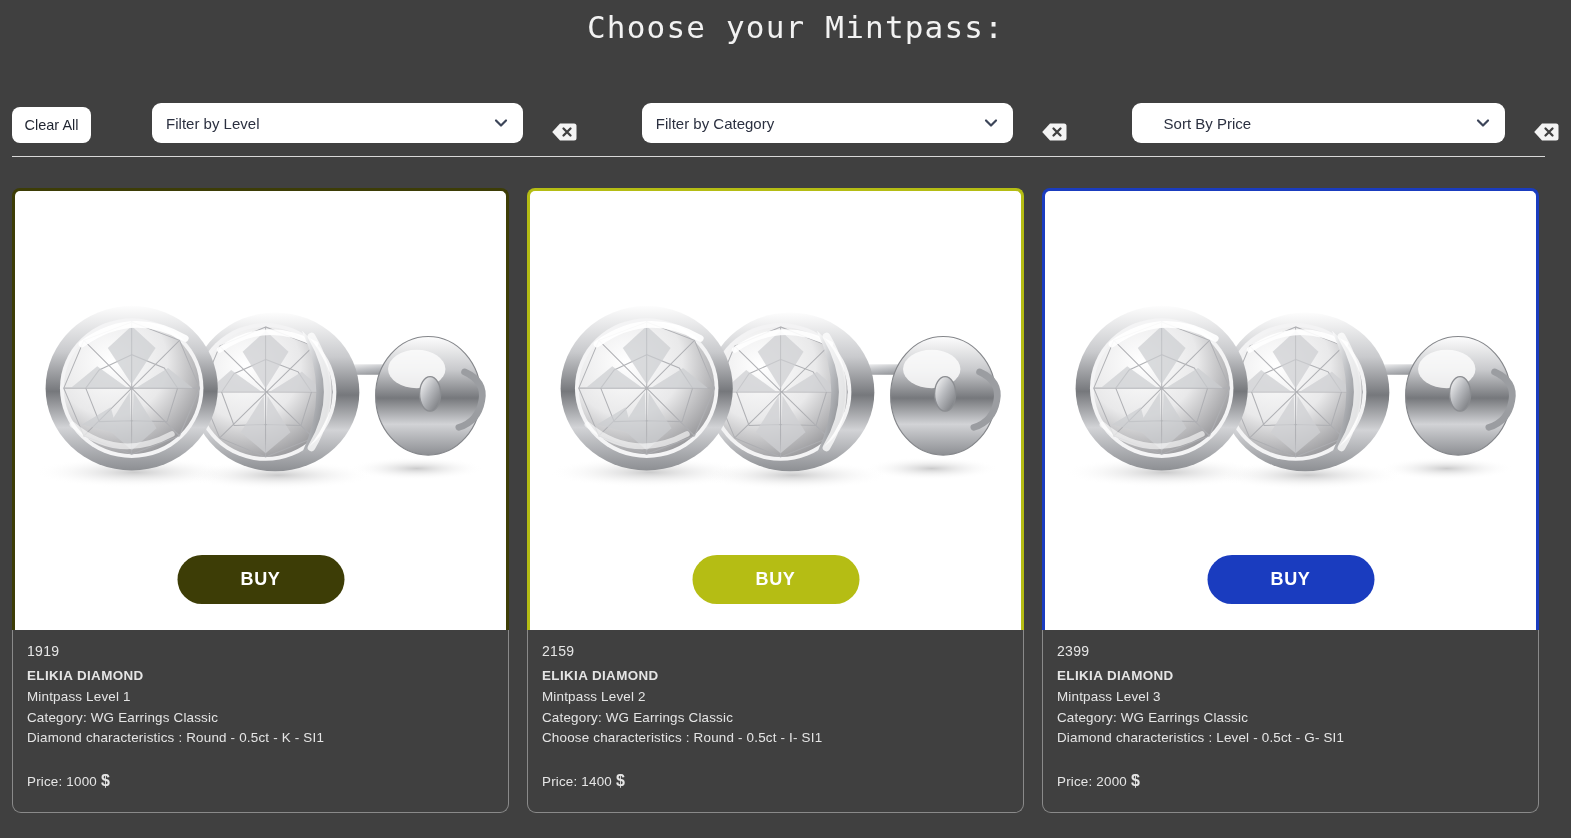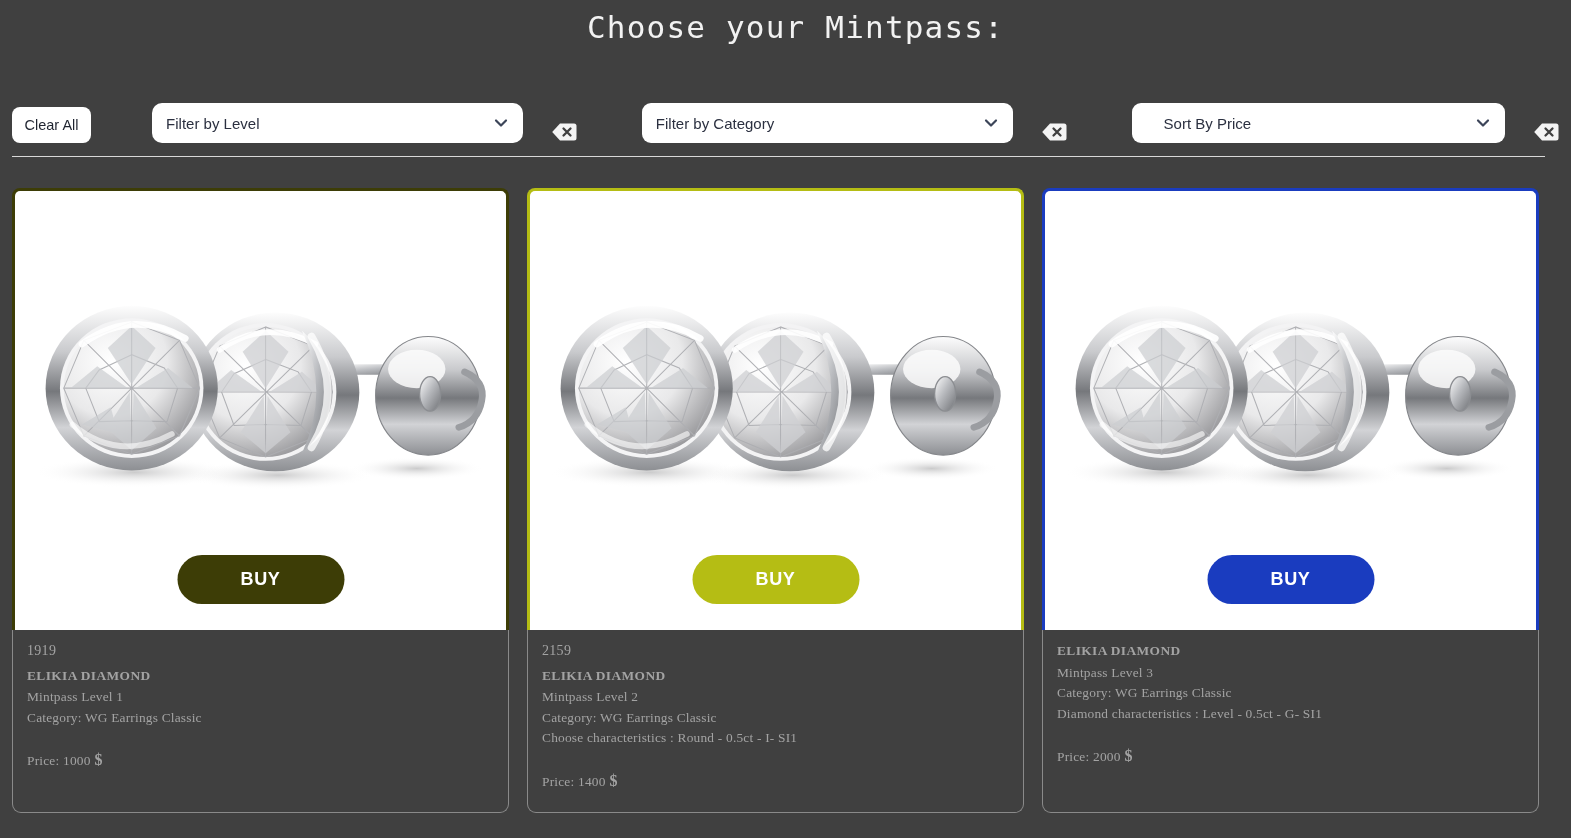--- a/index.html
+++ b/index.html
@@ -52,21 +52,21 @@
   .select-wrap {
     position: relative;
     height: 40px;
     background: #ffffff;
     border-radius: 9px;
     display: flex;
     align-items: center;
     padding: 0 14px;
     cursor: pointer;
   }
-  .select-wrap.level    { width: 431px; margin-left: 43px; border-radius: 10px; }
+  .select-wrap.level    { width: 431px; margin-left: 43px; }
   .select-wrap.category { width: 431px; margin-left: 47px; }
   .select-wrap.price    { width: 431px; margin-left: 47px; padding-left: 32px; }
   .select-label {
     color: #2b3040;
     font-size: 15px;
     flex: 1;
     font-family: "Liberation Sans", sans-serif;
     white-space: nowrap;
     overflow: hidden;
   }
@@ -141,22 +141,22 @@
     cursor: pointer;
     font-family: "Liberation Sans", sans-serif;
   }
 
   .card-details {
     background: #404040;
     border: 1px solid #8a8a8a;
     border-top: none;
     border-radius: 0 0 9px 9px;
     padding: 11px 14px 16px 14px;
-    color: #a3a3a3;
-    font-family: Liberation Serif, serif;
+    color: #e5e5e5;
+    font-family: Liberation Sans, sans-serif;
     font-size: 13.4px;
     line-height: 20.5px;
     min-height: 183px;
   }
   .card-details .token-id {
     font-size: 14px;
     margin-bottom: 4px;
     letter-spacing: 0.3px;
   }
   .card-details .brand {
@@ -322,20 +322,21 @@
           <path d="M60 150 q48 40 104 10" fill="none" stroke="#ffffff" stroke-width="6" opacity=".6" stroke-linecap="round"></path>
         </g>
       </svg>
       <button class="buy-btn" style="background: rgb(61, 61, 6);">BUY</button>
     </div>
     <div class="card-details">
       <div class="token-id">1919</div>
       <div class="brand">ELIKIA DIAMOND</div>
       <div class="line">Mintpass Level 1</div>
       <div class="line">Category: WG Earrings Classic</div>
+      <div class="line">Diamond characteristics : Round - 0.5ct - K - SI1</div>
       <div class="price-line">
         <span>Price: 1000</span><span class="currency">$</span>
       </div>
     </div>
   </div>
 
   <div class="card">
     <div class="card-image" style="border-color: rgb(181, 189, 20);">
       <svg class="earrings" viewBox="0 0 497 230" preserveAspectRatio="xMidYMid meet">
         <defs>
@@ -501,20 +502,21 @@
               <path d="M148 154 L122 177 L124 116 Z"></path>
             <path d="M70 150 L100 132 L108 160 Z"></path>
           </g>
           <path d="M70 66 q52 -38 108 -6" fill="none" stroke="#ffffff" stroke-width="7" opacity=".92" stroke-linecap="round"></path>
           <path d="M60 150 q48 40 104 10" fill="none" stroke="#ffffff" stroke-width="6" opacity=".6" stroke-linecap="round"></path>
         </g>
       </svg>
       <button class="buy-btn" style="background: rgb(26, 60, 191);">BUY</button>
     </div>
     <div class="card-details">
+      <div class="token-id">2399</div>
       <div class="brand">ELIKIA DIAMOND</div>
       <div class="line">Mintpass Level 3</div>
       <div class="line">Category: WG Earrings Classic</div>
       <div class="line">Diamond characteristics : Level - 0.5ct - G- SI1</div>
       <div class="price-line">
         <span>Price: 2000</span><span class="currency">$</span>
       </div>
     </div>
   </div>
 

